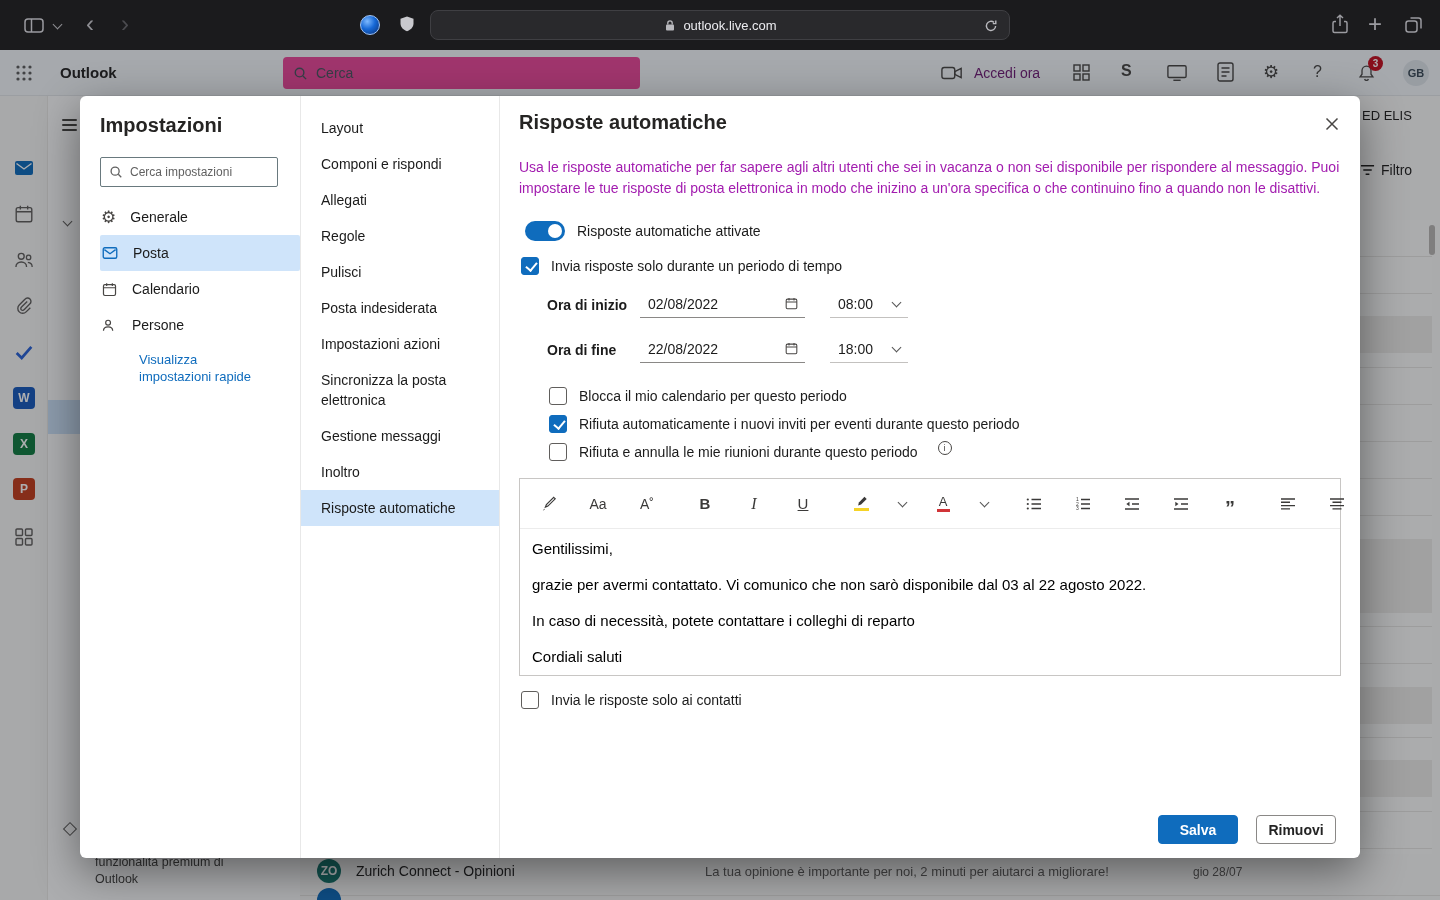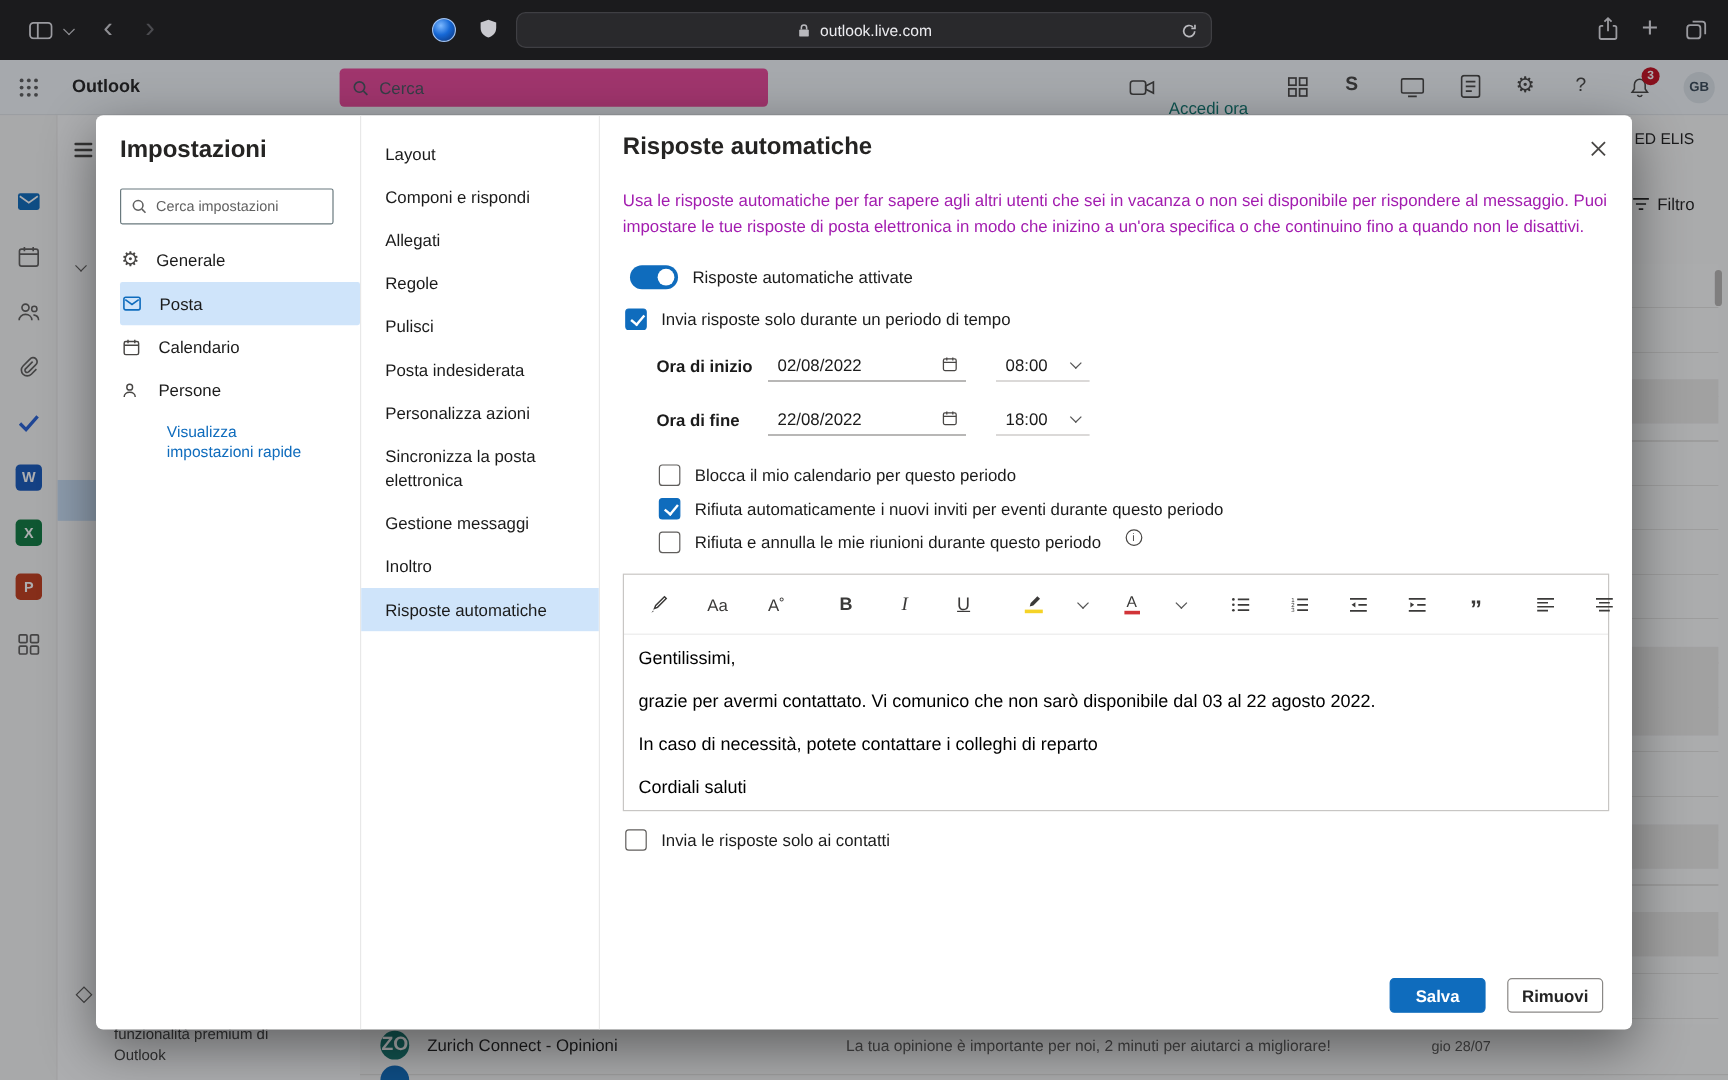--- a/index.html
+++ b/index.html
@@ -22,21 +22,21 @@
   
   .app{position:absolute;top:50px;left:0;width:1440px;height:850px;background:#f3f2f1;overflow:hidden}
 
   
   .olheader{position:absolute;top:0;left:0;width:1440px;height:46px;background:#f4f7fa;border-bottom:1px solid #e4e7ea}
   .oh{position:absolute}
   .oh-brand{left:60px;top:14px;font-size:15px;font-weight:700;color:#252423}
   .oh-search{left:283px;top:7px;width:357px;height:32px;background:#ec4899;border-radius:4px;display:flex;align-items:center;gap:8px;padding:0 10px}
   .oh-search input{flex:1;border:0;outline:0;background:transparent;font-size:14px;color:#33404d}
   .oh-search input::placeholder{color:#4a5560}
-  .oh-accedi{left:974px;top:32px;font-size:14px;color:#0f766e}
+  .oh-accedi{left:974px;top:15px;font-size:14px;color:#701a75}
   .oh-q{font-size:16px;color:#484644}
   .badge{position:absolute;left:1368px;top:6px;min-width:15px;height:15px;border-radius:8px;background:#c50f1f;color:#fff;font-size:10px;line-height:15px;text-align:center;padding:0 3px;font-weight:700}
   .avatar{position:absolute;left:1403px;top:10px;width:26px;height:26px;border-radius:50%;background:#dfe5ea;color:#3b4a57;font-size:11px;font-weight:700;display:flex;align-items:center;justify-content:center}
 
   
   .rail{position:absolute;left:0;top:46px;width:48px;height:804px;background:#f8f7f6;border-right:1px solid #edebe9}
   .ri{position:absolute;left:12px;width:24px;height:24px;display:flex;align-items:center;justify-content:center}
   .tile{width:22px;height:22px;border-radius:4px;color:#fff;font-size:12px;font-weight:700;display:flex;align-items:center;justify-content:center}
 
   
@@ -54,21 +54,21 @@
   .mlist{position:absolute;left:1300px;top:46px;width:140px;height:804px;background:#fbfaf9}
   .mfold{position:absolute;left:62px;top:12px;font-size:13px;font-weight:400;color:#201f1e;white-space:nowrap}
   .mfilter{position:absolute;left:60px;top:66px;display:flex;align-items:center;gap:6px;font-size:14px;color:#201f1e}
   .mrows{position:absolute;left:60px;top:124px;width:72px;height:634px;background:repeating-linear-gradient(to bottom,#fcfcfb 0 36px,#e7e5e3 36px 37px)}
   .mband{position:absolute;left:60px;width:72px;background:#edebe9}
   .mscroll{position:absolute;left:129px;top:129px;width:6px;height:30px;border-radius:3px;background:#b9b6b3}
 
   
   .brow{position:absolute;left:300px;top:804px;width:1140px;height:46px;background:#fbfaf9}
   .brow .sep{position:absolute;left:0;top:41px;width:1140px;height:1px;background:#e7e5e3}
-  .zavatar{position:absolute;left:17px;top:5px;width:24px;height:24px;border-radius:50%;background:#14756c;color:#fff;font-size:16px;font-weight:700;display:flex;align-items:center;justify-content:center}
+  .zavatar{position:absolute;left:17px;top:5px;width:24px;height:24px;border-radius:50%;background:#14756c;color:#fff;font-size:12px;font-weight:700;display:flex;align-items:center;justify-content:center}
   .bsender{position:absolute;left:56px;top:9px;font-size:14px;color:#201f1e}
   .bpreview{position:absolute;left:405px;top:10px;font-size:13px;color:#5f5d5b}
   .bdate{position:absolute;left:893px;top:11px;font-size:12px;color:#5f5d5b}
   .nextav{position:absolute;left:17px;top:34px;width:24px;height:24px;border-radius:50%;background:#0f6cbd}
 
   
   .dim{position:absolute;inset:0;background:rgba(15,17,22,.34);z-index:10}
 
   
   .modal{position:absolute;left:80px;top:46px;width:1280px;height:762px;background:#fff;z-index:20;border-radius:6px;box-shadow:0 14px 45px rgba(0,0,0,.45);display:flex;overflow:hidden}
@@ -384,21 +384,21 @@
         <div class="quicklink">Visualizza impostazioni rapide</div>
       </div>
 
       <div class="s-cats">
         <div class="catitem">Layout</div>
         <div class="catitem">Componi e rispondi</div>
         <div class="catitem">Allegati</div>
         <div class="catitem">Regole</div>
         <div class="catitem">Pulisci</div>
         <div class="catitem">Posta indesiderata</div>
-        <div class="catitem">Personalizza azioni</div>
+        <div class="catitem">Impostazioni azioni</div>
         <div class="catitem">Sincronizza la posta elettronica</div>
         <div class="catitem">Gestione messaggi</div>
         <div class="catitem">Inoltro</div>
         <div class="catitem sel">Risposte automatiche</div>
       </div>
 
       <div class="s-detail">
         <div class="d-title">Risposte automatiche</div>
         <div class="d-close">
           <svg width="14" height="14" viewBox="0 0 14 14">

